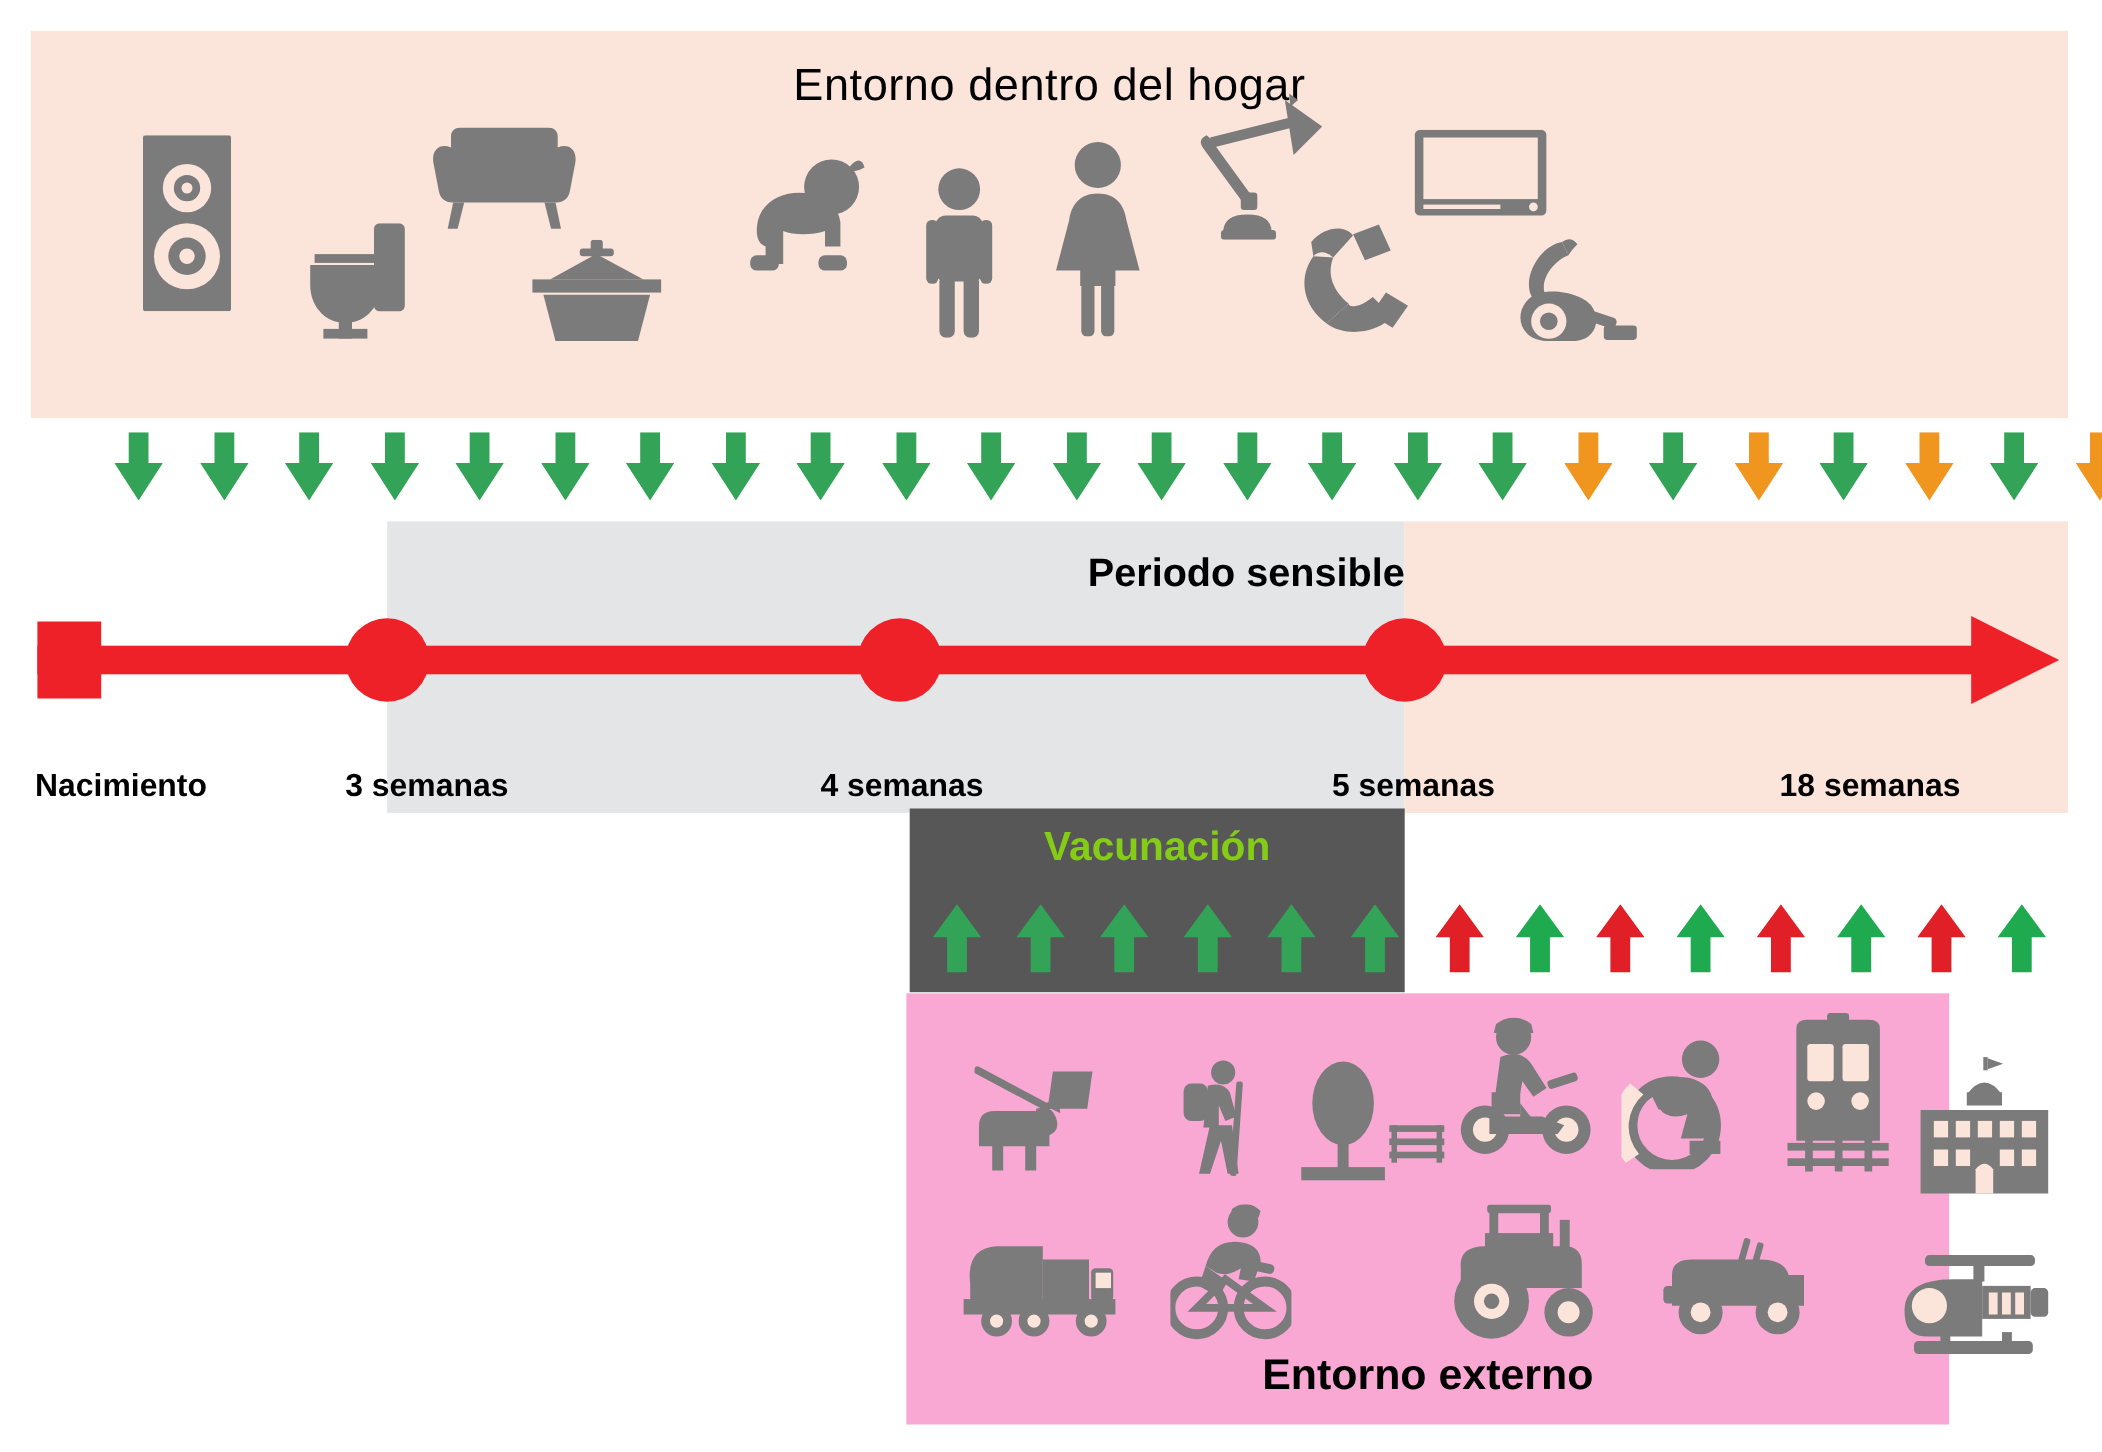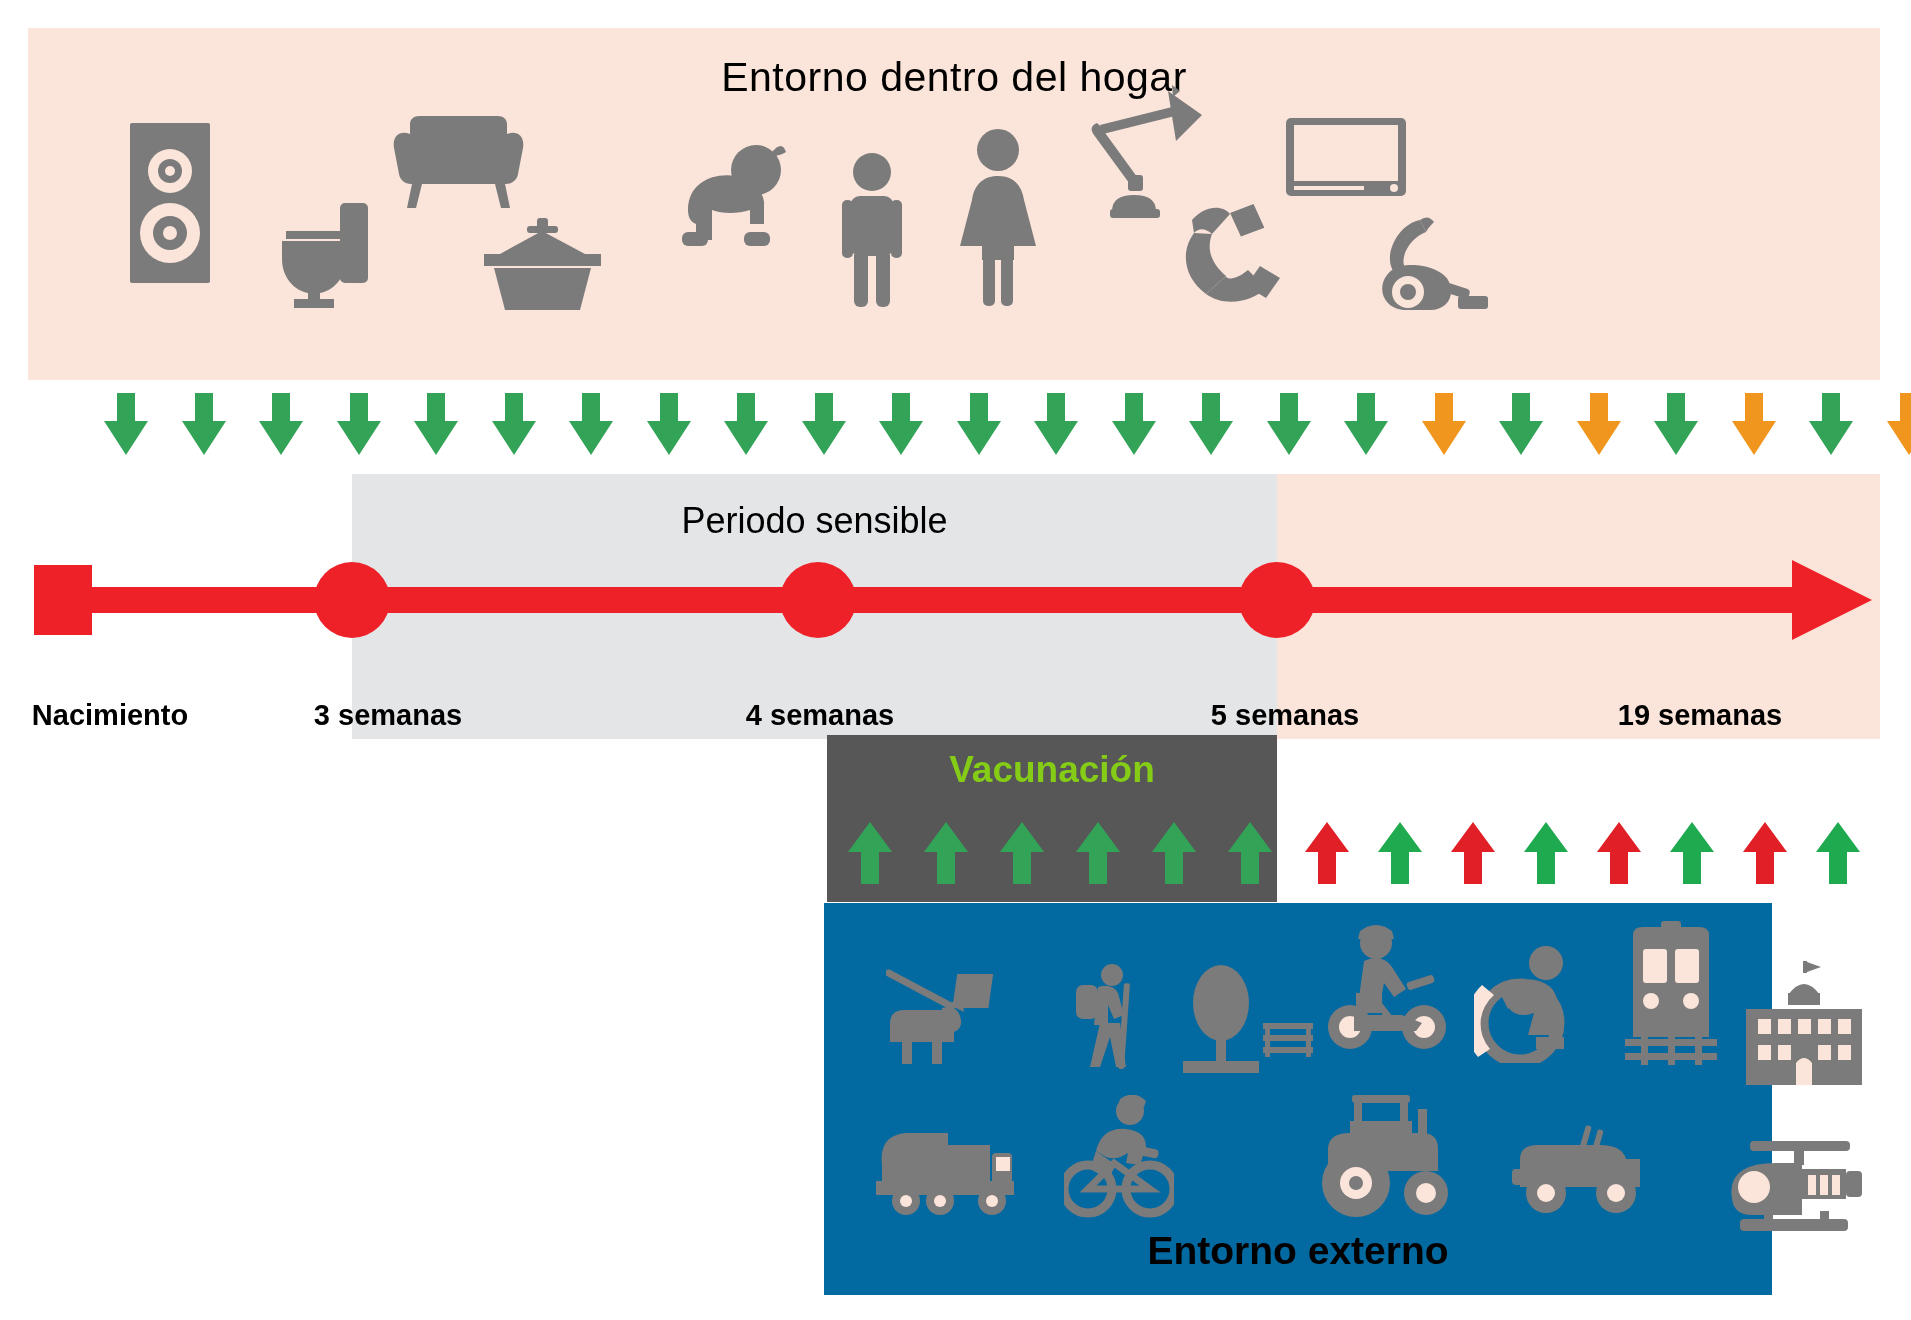--- a/index.html
+++ b/index.html
@@ -81,23 +81,23 @@
     left: 1277px;
     top: 474px;
     width: 603px;
     height: 265px;
     background: #fbe4da;
   }
   .band-label {
     position: absolute;
     top: 500px;
     font-size: 36px;
-    font-weight: normal;
+    font-weight: bold;
     color: #000;
-    text-align: center;
+    text-align: right;
   }
   .band-label.sensitive { left: 352px; width: 925px; }
   .band-label.neofobia  { left: 1277px; width: 603px; }
 
   
   .timeline-wrap {
     position: absolute;
     left: 0;
     top: 560px;
     width: 1911px;
@@ -185,21 +185,21 @@
     height: 62px;
   }
 
   
   .panel-ext {
     position: absolute;
     left: 824px;
     top: 903px;
     width: 948px;
     height: 392px;
-    background: #0369a1;
+    background: #f9a8d4;
   }
   .panel-ext-title {
     position: absolute;
     left: 0;
     bottom: 22px;
     width: 100%;
     text-align: center;
     font-size: 39px;
     font-weight: bold;
     color: #000;
@@ -405,21 +405,21 @@
     <div class="tl-head"></div>
     <div class="tl-dot" style="left:314px;"></div>
     <div class="tl-dot" style="left:780px;"></div>
     <div class="tl-dot" style="left:1239px;"></div>
   </div>
 
   <div class="tick-label" style="left:110px;">Nacimiento</div>
   <div class="tick-label" style="left:388px;">3 semanas</div>
   <div class="tick-label" style="left:820px;">4 semanas</div>
   <div class="tick-label" style="left:1285px;">5 semanas</div>
-  <div class="tick-label" style="left:1700px;">19 semanas</div>
+  <div class="tick-label" style="left:1700px;">18 semanas</div>
 
   <div class="vacc-box">
     <div class="vacc-title">Vacunación</div>
   </div>
 
   <div class="arrow-row-up">
       <div class="ar" style="left: 848px;"><svg width="44" height="62" viewBox="0 0 44 62">
           <path d="M22 0 L44 30 L31 30 L31 62 L13 62 L13 30 L0 30 Z" fill="#33a457"></path>
         </svg></div>
       <div class="ar" style="left: 924px;"><svg width="44" height="62" viewBox="0 0 44 62">

